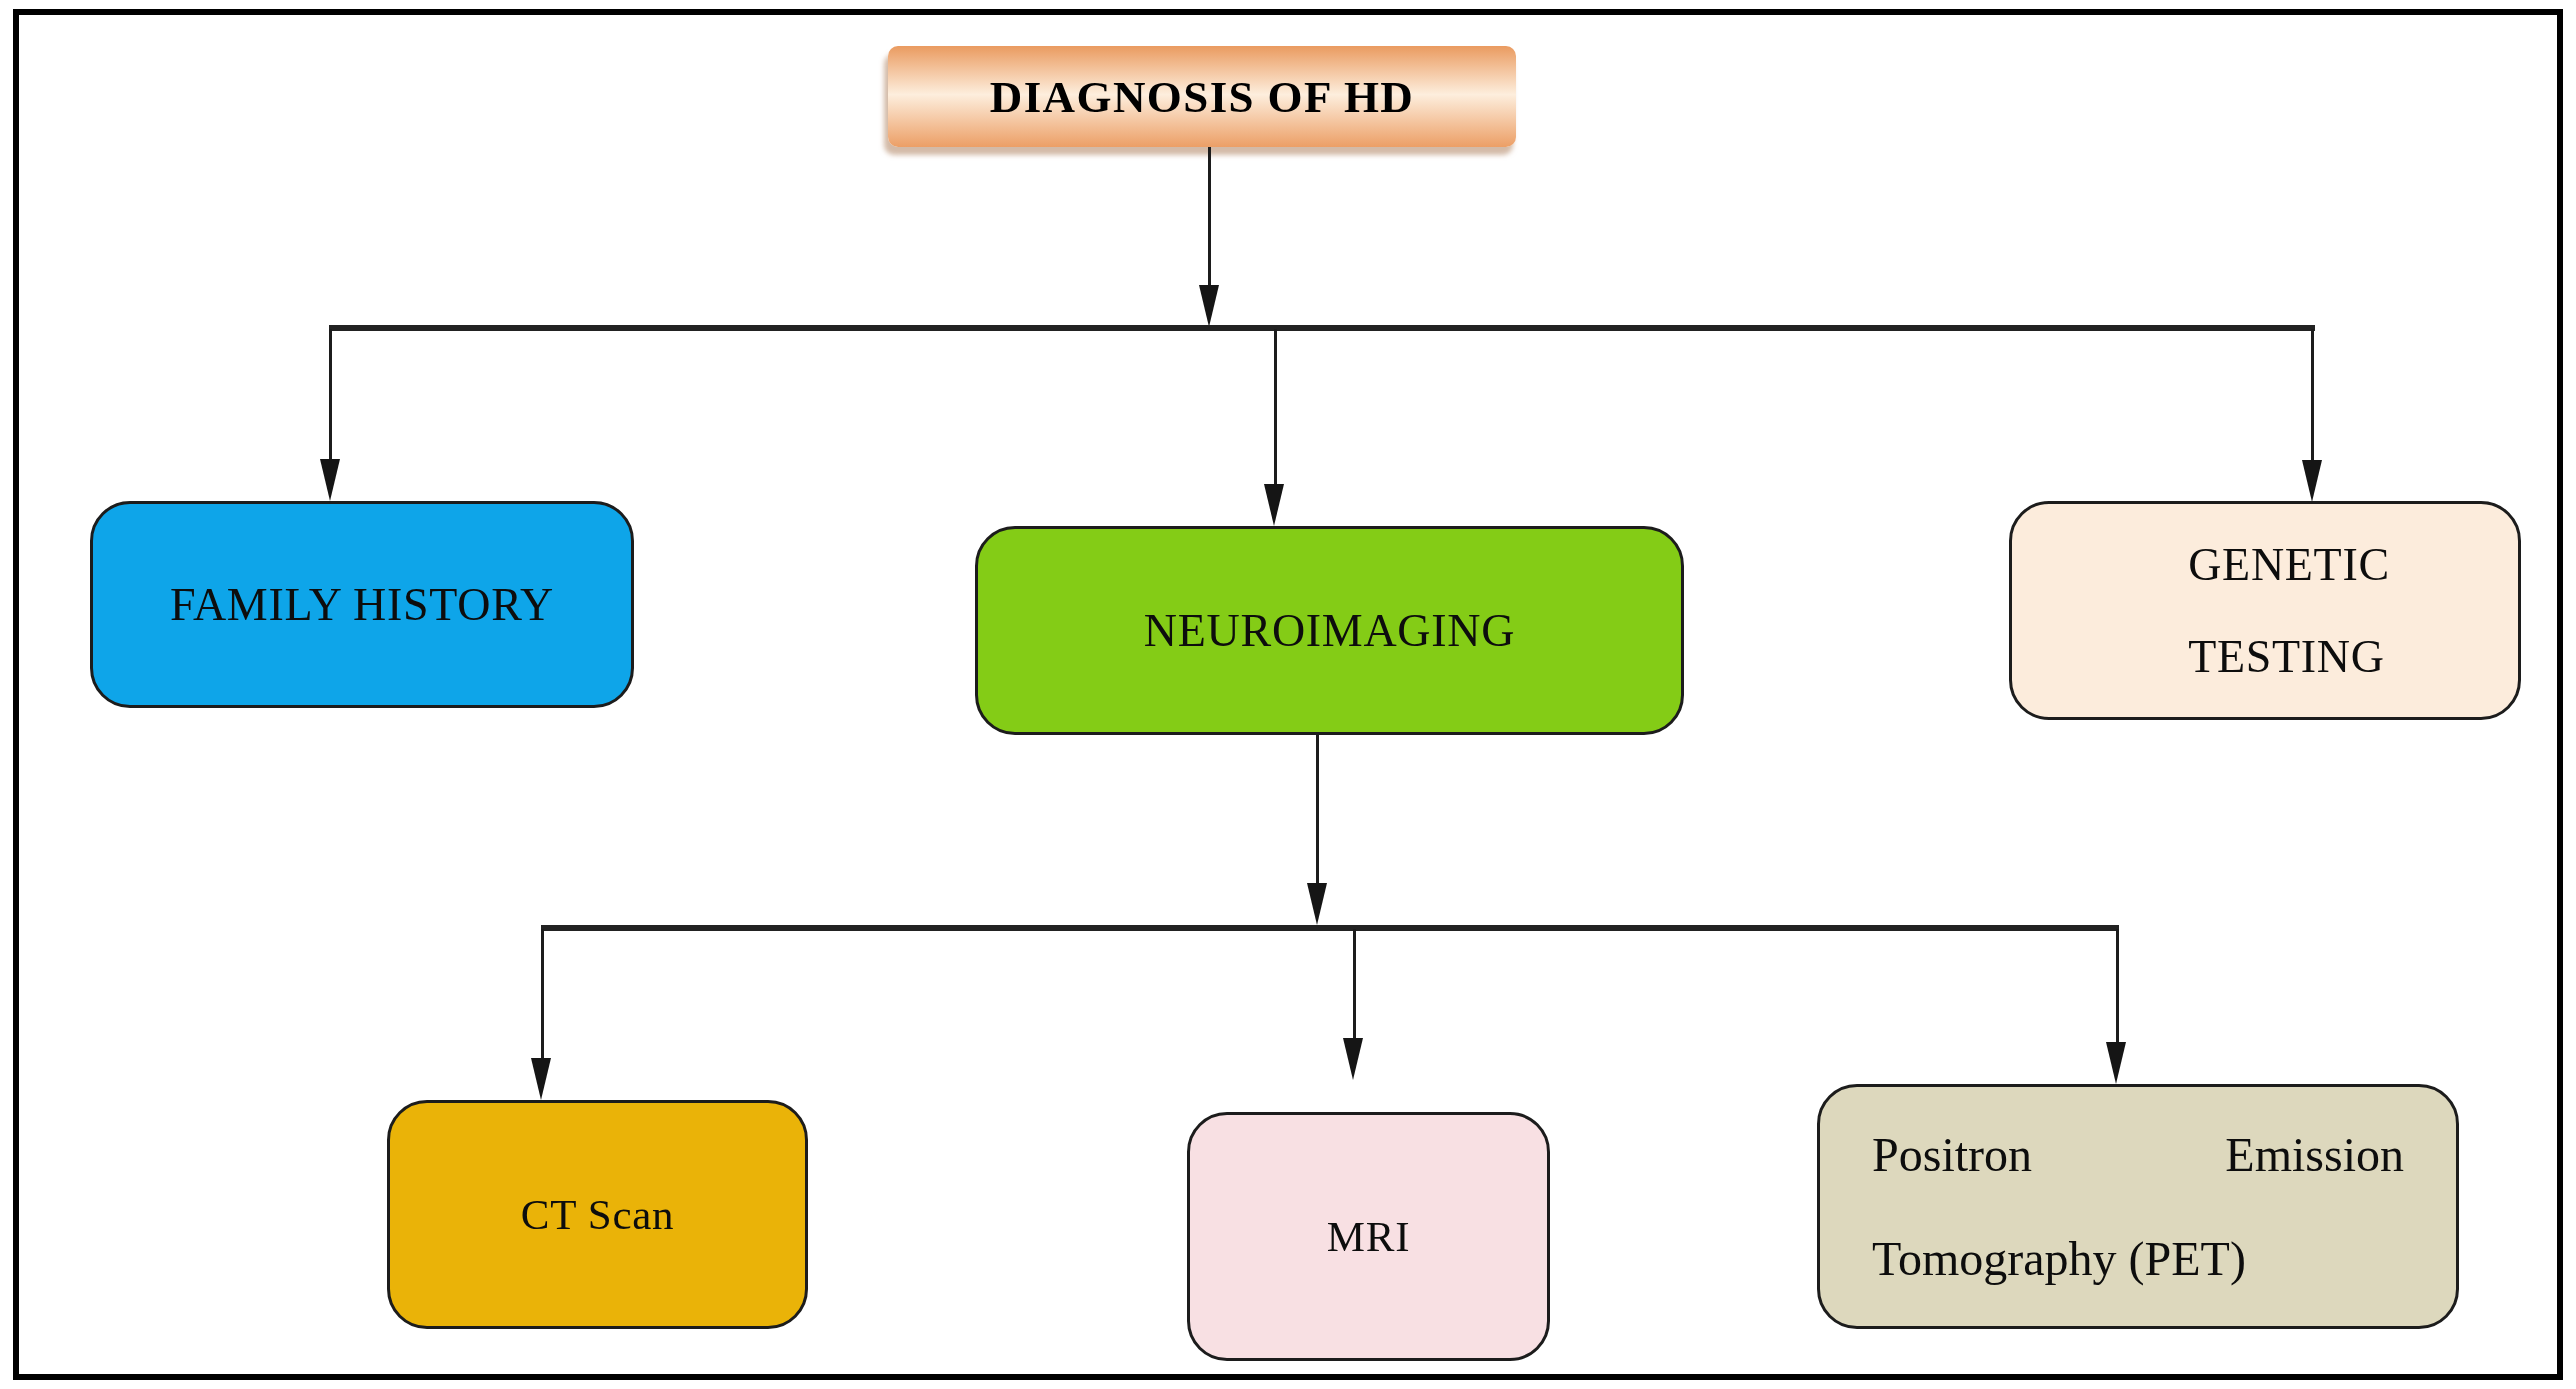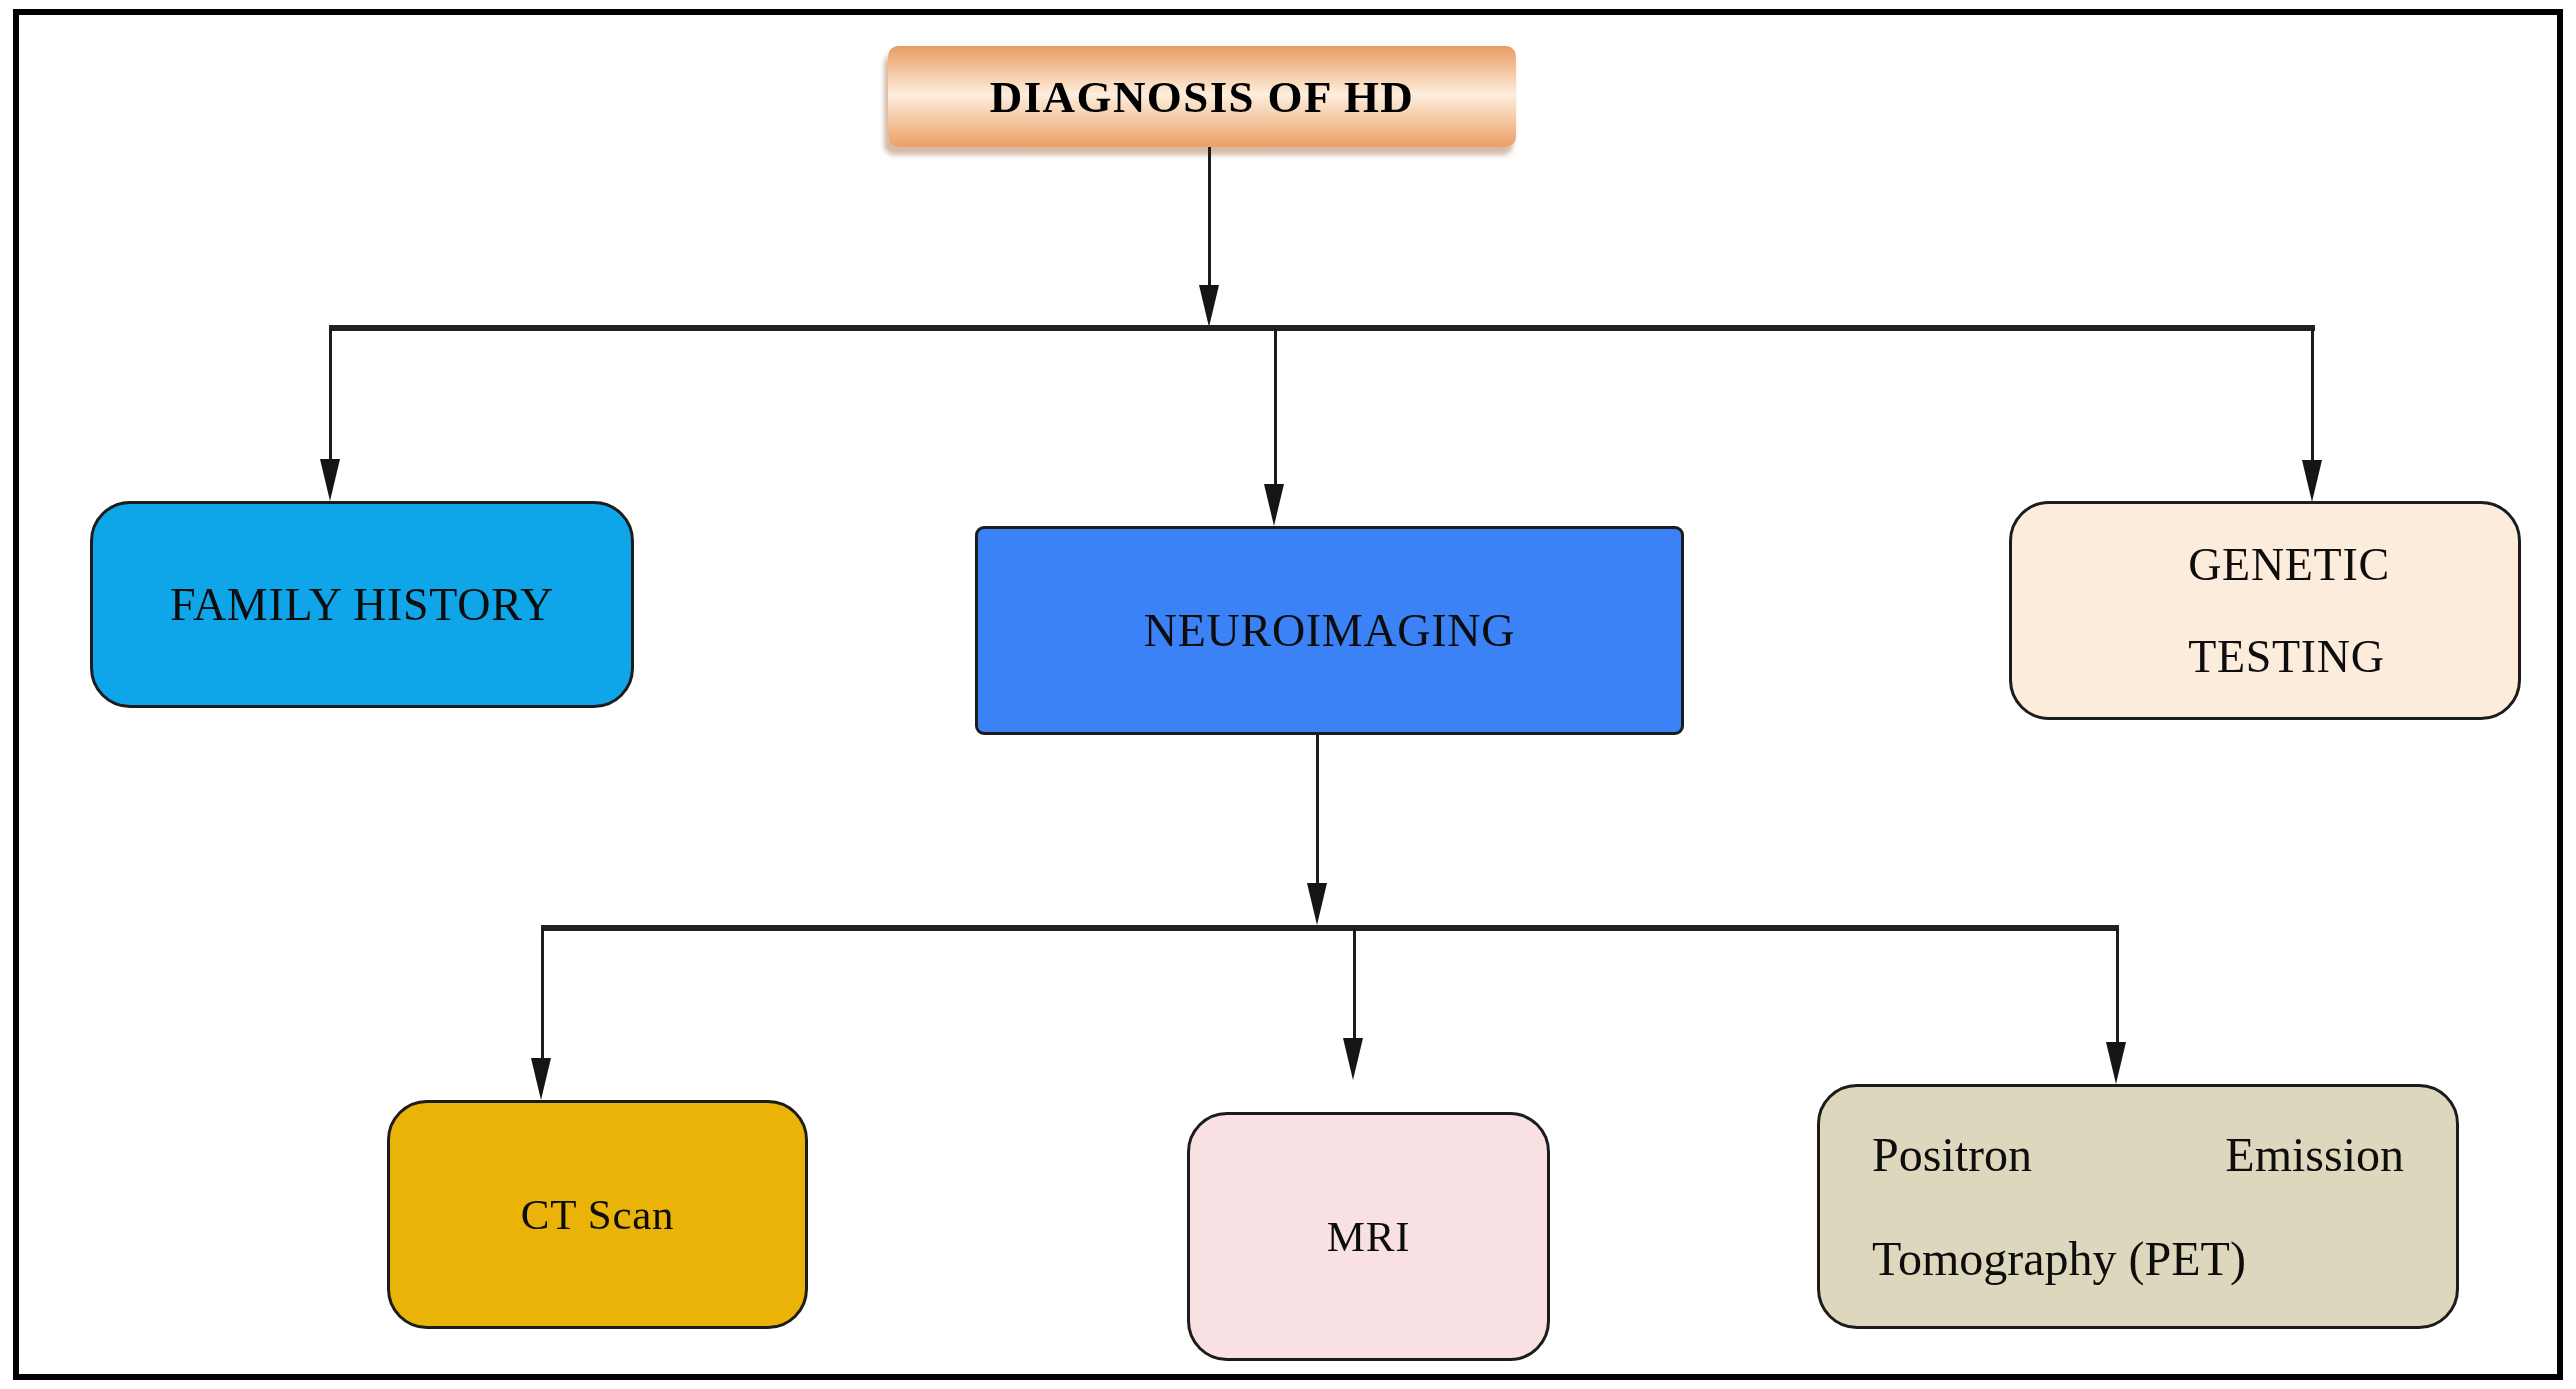--- a/index.html
+++ b/index.html
@@ -84,21 +84,21 @@
   <div class="arrow" id="a-l1-left"></div>
   <div class="vline" id="v-l1-mid"></div>
   <div class="arrow" id="a-l1-mid"></div>
   <div class="vline" id="v-l1-right"></div>
   <div class="arrow" id="a-l1-right"></div>
 
   <div class="node" id="n-family" style="background: #0ea5e9;">
     <span class="node-label">FAMILY HISTORY</span>
   </div>
 
-  <div class="node" id="n-neuro" style="background: #3b82f6; border-radius: 9px;">
+  <div class="node" id="n-neuro" style="background: #84cc16;">
     <span class="node-label">NEUROIMAGING</span>
   </div>
 
   <div class="node" id="n-genetic" style="background: rgb(252, 236, 220);">
     <div class="stack">
       <div>GENETIC</div>
       <div>TESTING</div>
     </div>
   </div>
 

